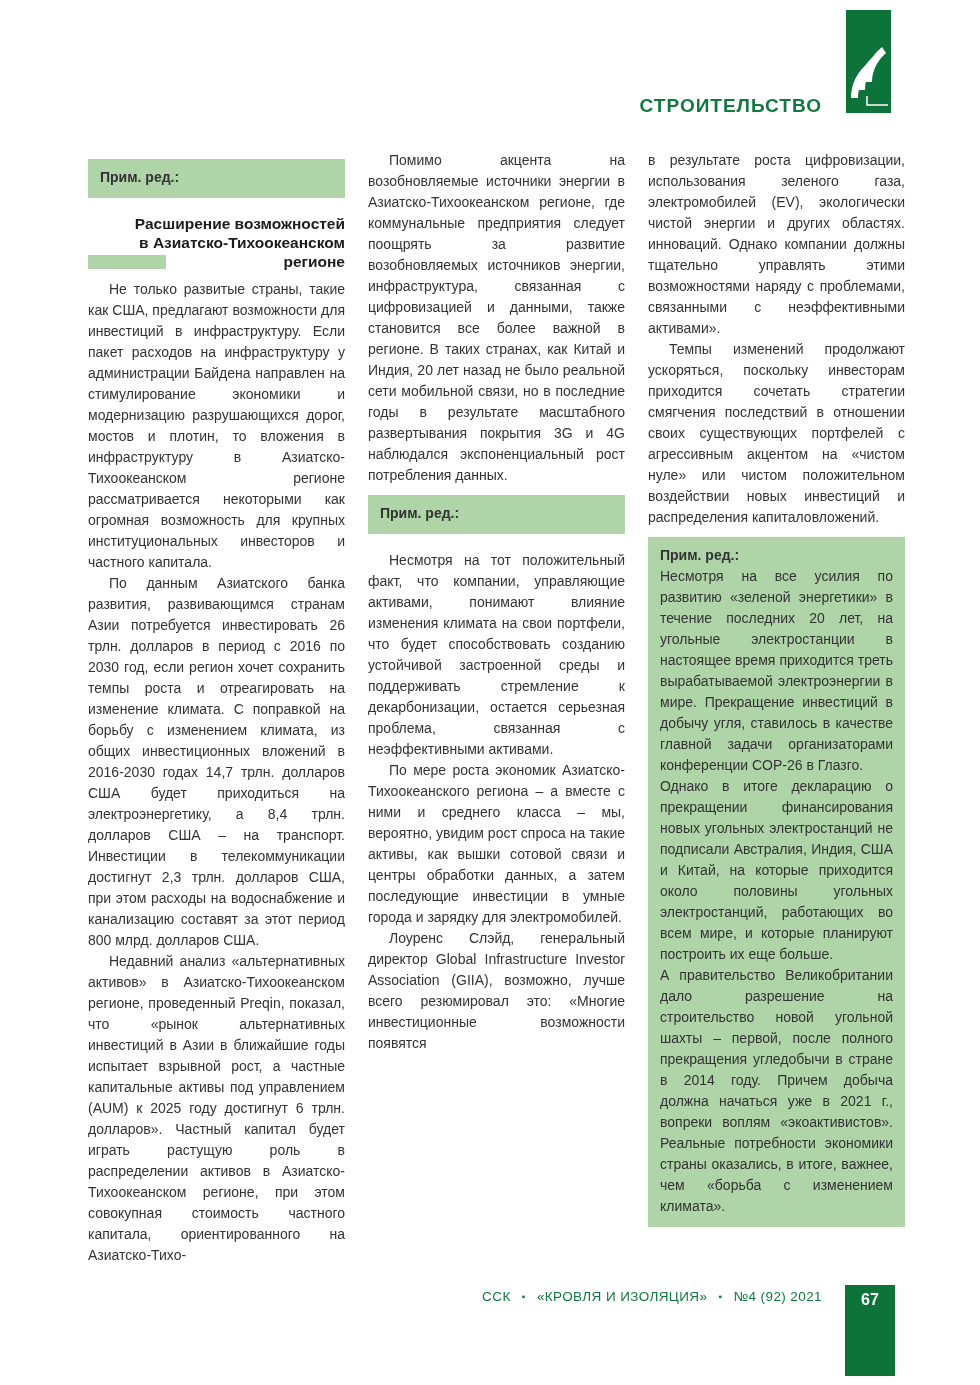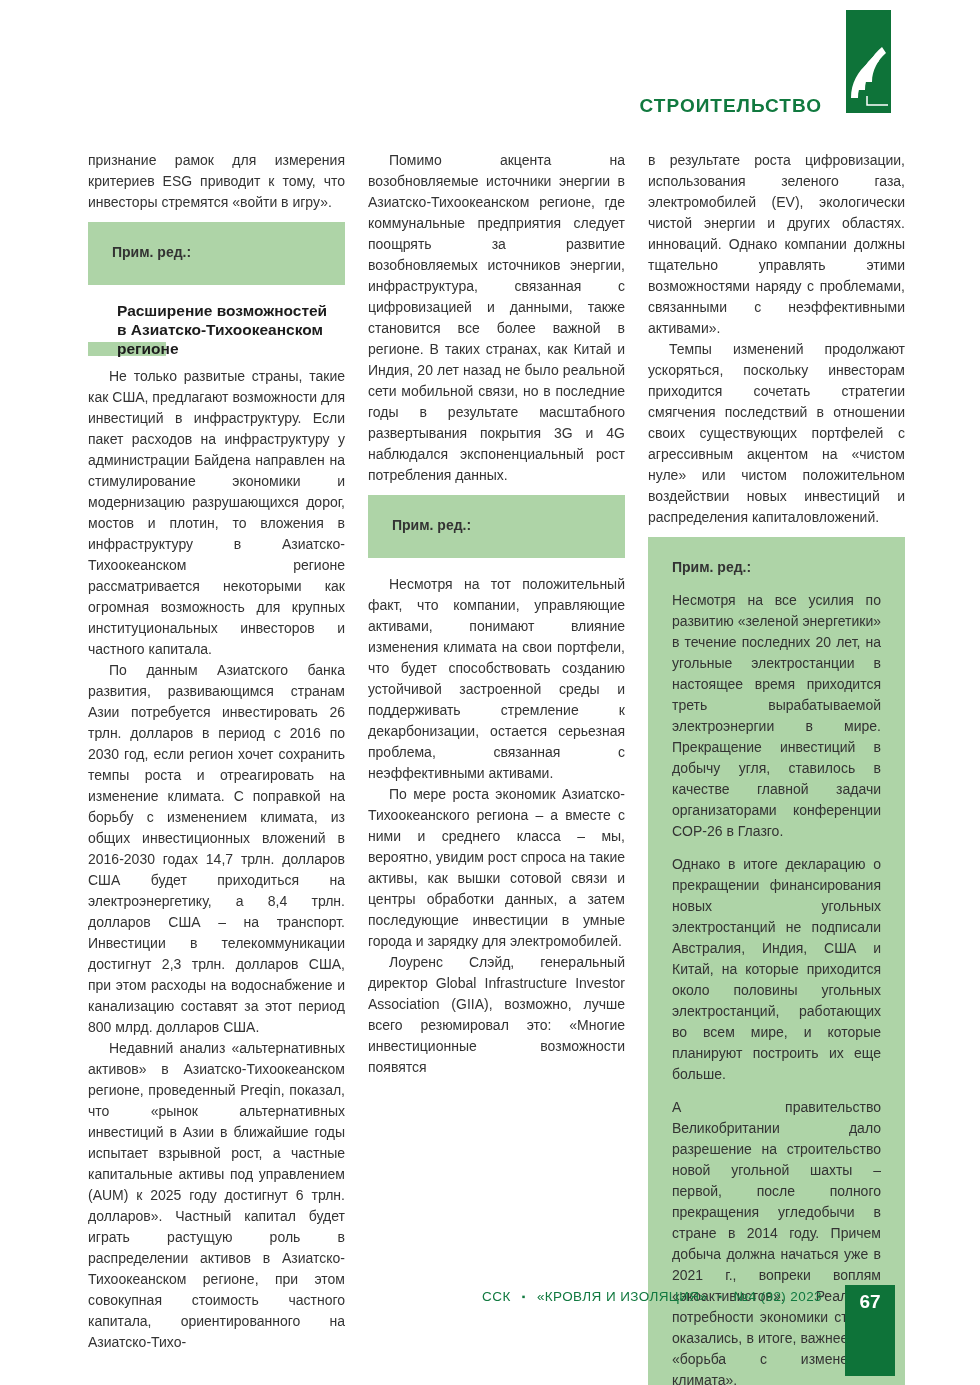--- a/index.html
+++ b/index.html
@@ -44,33 +44,33 @@
     -webkit-hyphens:auto;
   }
   .col p{margin:0;}
   .ind{text-indent:21px;}
   .cont{text-indent:0;}
   .note{
     background:#aed4a7;
     margin:9px 0 16px 0;
     padding:8px 12px 10px 12px;
   }
-  .note p{margin:12px;text-indent:0;}
+  .note p{margin:0;text-indent:0;}
   .note-label{font-weight:bold;}
   .heading{
     position:relative;
     margin:14px 0 8px 0;
     padding-left:29px;
     font-size:15.5px;
     line-height:19px;
     font-weight:bold;
     color:#1c1c1c;
     text-align:left;
   }
-  .hline{display:block;position:relative;z-index:1;}
+  .hline{display:block;position:relative;z-index:1;text-align:right;}
   .hl-mark{
     position:absolute;
     left:0;bottom:2px;
     width:78px;height:14px;
     background:#aed4a7;
     z-index:0;
   }
   
   .footer-line{
     position:absolute;
@@ -90,21 +90,21 @@
     left:845px;top:1285px;
     width:50px;height:91px;
     background:#0e7339;
     text-align:center;
   }
   .page-num-block span{
     display:inline-block;
     margin-top:6px;
     color:#ffffff;
     font-weight:bold;
-    font-size:19px;
+    font-size:16px;
   }
 </style>
 </head>
 <body>
 
 <div class="page">
 
   <div class="section-label">СТРОИТЕЛЬСТВО</div>
   <div class="logo">
     <svg viewBox="0 0 45 103" xmlns="http://www.w3.org/2000/svg">
@@ -114,21 +114,20 @@
         <path d="M12,80 C12,65 19,53 29,45 L33,51 C25,58 19,68 19,80 Z"></path>
         <path d="M19,72 C19,57 26,45 36,37 L40,43 C32,50 26,60 26,72 Z"></path>
       </g>
       <path d="M21,86 L21,95 L42,95" stroke="#ffffff" stroke-width="1.5" fill="none"></path>
     </svg>
   </div>
 
   <main class="columns">
 
     <section class="col">
-      <p class="cont">признание рамок для измерения критериев ESG приводит к тому, что инвесторы стремятся «войти в игру».</p>
       <aside class="note">
         <p class="note-label">Прим. ред.:</p>
       </aside>
       <h2 class="heading">
         <span class="hl-mark"></span>
         <span class="hline">Расширение возможностей</span>
         <span class="hline">в Азиатско-Тихоокеанском</span>
         <span class="hline">регионе</span>
       </h2>
       <p class="ind">Не только развитые страны, такие как США, предлагают возможности для инвестиций в инфраструктуру. Если пакет расходов на инфраструктуру у администрации Байдена направлен на стимулирование экономики и модернизацию разрушающихся дорог, мостов и плотин, то вложения в инфраструктуру в Азиатско-Тихоокеанском регионе рассматривается некоторыми как огромная возможность для крупных институциональных инвесторов и частного капитала.</p>
@@ -157,19 +156,19 @@
       </aside>
     </section>
 
   </main>
 
   <div class="footer-line">
     <span>ССК</span>
     <span class="sq">▪</span>
     <span>«КРОВЛЯ И ИЗОЛЯЦИЯ»</span>
     <span class="sq">▪</span>
-    <span>№4 (92) 2023</span>
+    <span>№4 (92) 2021</span>
   </div>
   <div class="page-num-block">
     <span>67</span>
   </div>
 
 </div>
 
 </body></html>

